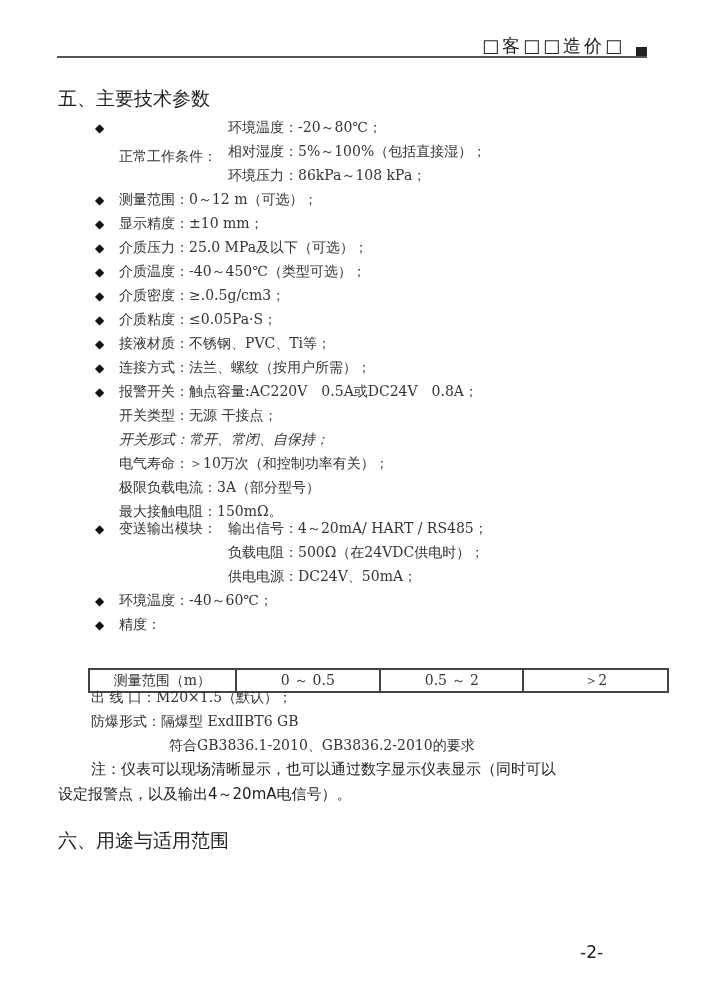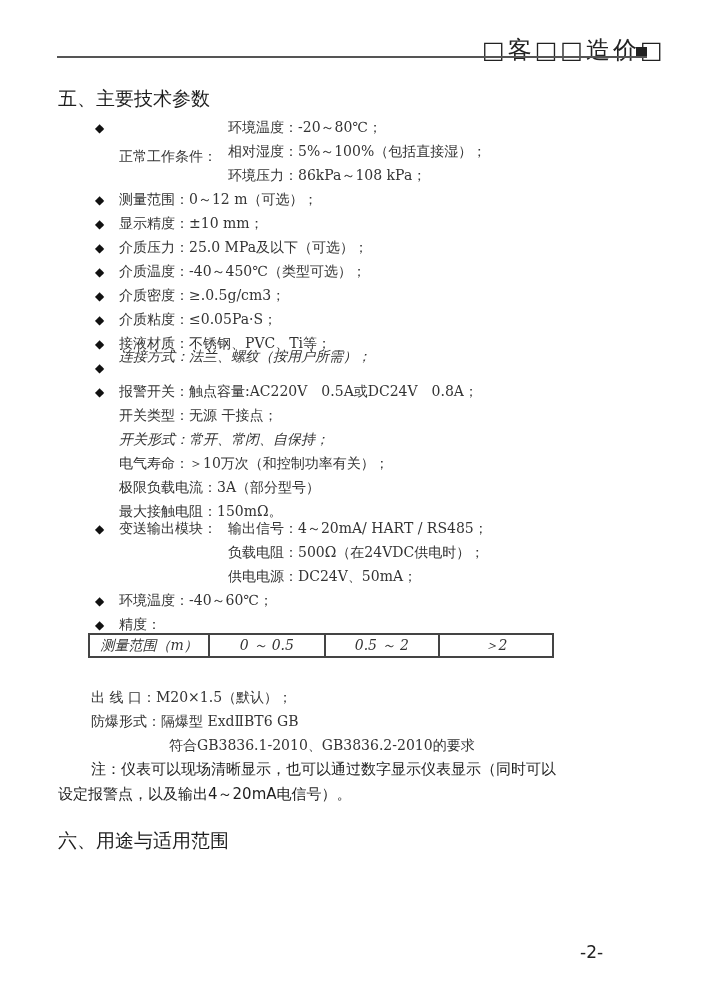--- a/index.html
+++ b/index.html
@@ -1,27 +1,27 @@
 <!DOCTYPE html>
 <html><head>
 <meta charset="utf-8">
 <style>
   html, body { margin: 0; padding: 0; background: #ffffff; }
   body { width: 704px; height: 1000px; position: relative; overflow: hidden;
          font-family: "DejaVu Serif", "Liberation Serif", serif; color: #2a2a2a; }
   .abs { position: absolute; white-space: nowrap; }
   .header-rule { position: absolute; left: 57px; top: 56px; width: 590px; height: 2px; background: #555; }
   .header-title { position: absolute; top: 34px; left: 482px; font-family: "DejaVu Sans", "Liberation Sans", sans-serif;
-                  font-size: 24px; letter-spacing: 3px; color: #222; }
+                  font-size: 18px; letter-spacing: 3px; color: #222; }
   .header-block { position: absolute; left: 636px; top: 47px; width: 11px; height: 11px; background: #222; }
   .h1 { font-family: "DejaVu Sans", "Liberation Sans", sans-serif; font-size: 19px; color: #1e1e1e; }
   .line { font-size: 14px; color: #333; }
   .bullet { position: absolute; font-size: 12px; color: #111; }
   .note { font-family: "DejaVu Sans", "Liberation Sans", sans-serif; font-size: 15px; color: #1e1e1e; }
-  table.acc { position: absolute; left: 88px; top: 633px; width: 466px; border-collapse: collapse; font-style: italic; }
+  table.acc { position: absolute; left: 88px; top: 668px; width: 581px; border-collapse: collapse; }
   table.acc td { border: 2px solid #444; height: 21px; text-align: center; font-size: 14px; color: #333; padding: 0; }
   .page-num { position: absolute; left: 580px; top: 942px; font-family: "DejaVu Sans", "Liberation Sans", sans-serif; font-size: 17px; color: #222; }
 </style>
 </head>
 <body>
 
 <div class="header-title">□客□□造价□</div>
 <div class="header-block"></div>
 <div class="header-rule"></div>
 
@@ -46,21 +46,21 @@
 <div class="abs line" style="left:228px; top:143px;">相对湿度：5%～100%（包括直接湿）；</div>
 <div class="abs line" style="left:228px; top:167px;">环境压力：86kPa～108 kPa；</div>
 
 <div class="abs line" style="left:119px; top:191px;">测量范围：0～12 m（可选）；</div>
 <div class="abs line" style="left:119px; top:215px;">显示精度：±10 mm；</div>
 <div class="abs line" style="left:119px; top:239px;">介质压力：25.0 MPa及以下（可选）；</div>
 <div class="abs line" style="left:119px; top:263px;">介质温度：-40～450℃（类型可选）；</div>
 <div class="abs line" style="left:119px; top:287px;text-align:right;">介质密度：≥.0.5g/cm3；</div>
 <div class="abs line" style="left:119px; top:311px;">介质粘度：≤0.05Pa·S；</div>
 <div class="abs line" style="left:119px; top:335px;">接液材质：不锈钢、PVC、Ti等；</div>
-<div class="abs line" style="left:119px; top:348px;font-style:italic;">连接方式：法兰、螺纹（按用户所需）；</div>
+<div class="abs line" style="left:119px; top:359px;">连接方式：法兰、螺纹（按用户所需）；</div>
 
 <div class="abs line" style="left:119px; top:383px;text-align:right;">报警开关：触点容量:AC220V　0.5A或DC24V　0.8A；</div>
 <div class="abs line" style="left:119px; top:407px;">开关类型：无源 干接点；</div>
 <div class="abs line" style="left:119px; top:431px;font-style:italic;">开关形式：常开、常闭、自保持；</div>
 <div class="abs line" style="left:119px; top:455px;">电气寿命：＞10万次（和控制功率有关）；</div>
 <div class="abs line" style="left:119px; top:479px;">极限负载电流：3A（部分型号）</div>
 <div class="abs line" style="left:119px; top:503px;">最大接触电阻：150mΩ。</div>
 
 <div class="abs line" style="left:119px; top:520px;">变送输出模块：</div>
 <div class="abs line" style="left:228px; top:520px;">输出信号：4～20mA/ HART / RS485；</div>

